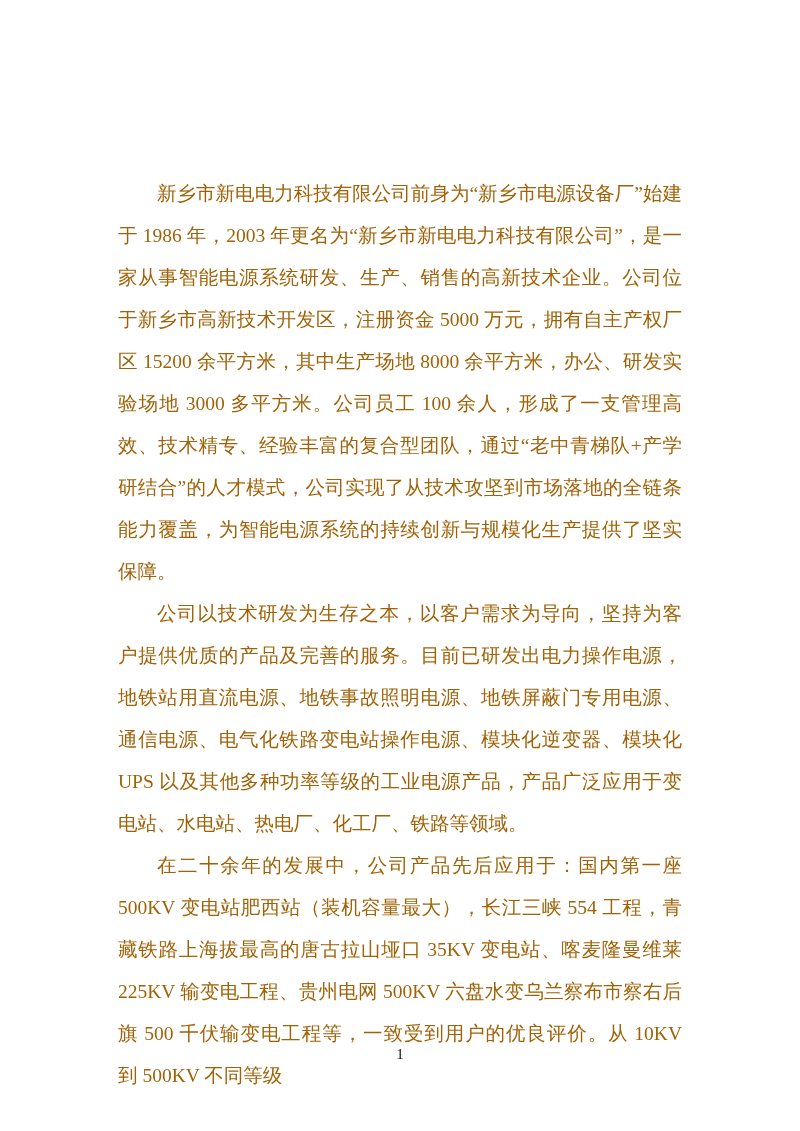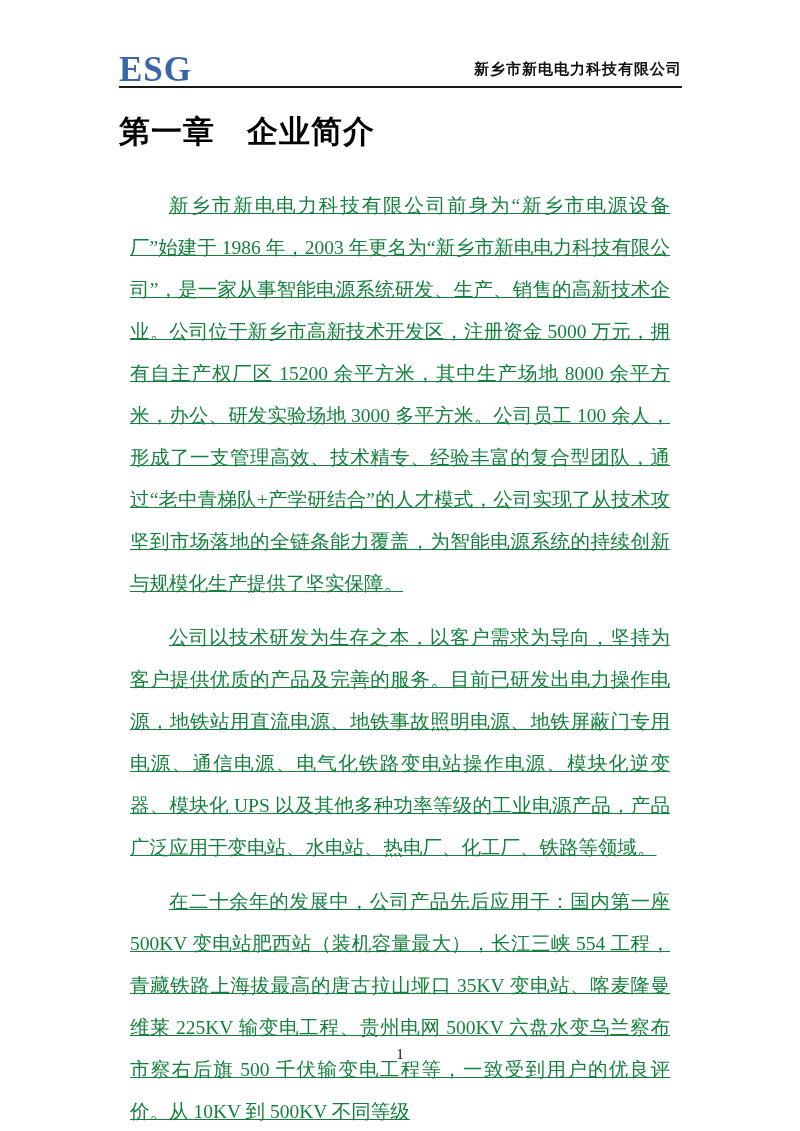--- a/index.html
+++ b/index.html
@@ -59,51 +59,45 @@
     letter-spacing: 1px;
   }
   
   .doc-body {
     position: absolute;
     left: 118px;
     top: 173px;
     width: 564px;
   }
   .para {
-    margin: 12px;
+    margin: 0;
     font-size: 19.5px;
     line-height: 42px;
     text-align: justify;
     text-justify: inter-ideograph;
     text-indent: 2em;
-    color: #15803d;
-    text-decoration: underline;
+    color: #a16207;
   }
   
   .doc-footer {
     position: absolute;
     left: 0;
     top: 1046px;
     width: 800px;
     text-align: center;
     font-size: 15px;
     color: #111111;
   }
 </style>
 </head>
 <body>
 
 <div class="page">
 
-  <header class="doc-header">
-    <span class="logo">ESG</span>
-    <span class="company">新乡市新电电力科技有限公司</span>
-  </header>
 
-  <h1 class="title">第一章　企业简介</h1>
 
   <main class="doc-body">
 
   <p class="para">新乡市新电电力科技有限公司前身为“新乡市电源设备厂”始建于 1986 年，2003 年更名为“新乡市新电电力科技有限公司”，是一家从事智能电源系统研发、生产、销售的高新技术企业。公司位于新乡市高新技术开发区，注册资金 5000 万元，拥有自主产权厂区 15200 余平方米，其中生产场地 8000 余平方米，办公、研发实验场地 3000 多平方米。公司员工 100 余人，形成了一支管理高效、技术精专、经验丰富的复合型团队，通过“老中青梯队+产学研结合”的人才模式，公司实现了从技术攻坚到市场落地的全链条能力覆盖，为智能电源系统的持续创新与规模化生产提供了坚实保障。</p>
       <p class="para">公司以技术研发为生存之本，以客户需求为导向，坚持为客户提供优质的产品及完善的服务。目前已研发出电力操作电源，地铁站用直流电源、地铁事故照明电源、地铁屏蔽门专用电源、通信电源、电气化铁路变电站操作电源、模块化逆变器、模块化 UPS 以及其他多种功率等级的工业电源产品，产品广泛应用于变电站、水电站、热电厂、化工厂、铁路等领域。</p>
       <p class="para">在二十余年的发展中，公司产品先后应用于：国内第一座 500KV 变电站肥西站（装机容量最大），长江三峡 554 工程，青藏铁路上海拔最高的唐古拉山垭口 35KV 变电站、喀麦隆曼维莱 225KV 输变电工程、贵州电网 500KV 六盘水变乌兰察布市察右后旗 500 千伏输变电工程等，一致受到用户的优良评价。从 10KV 到 500KV 不同等级</p>
     </main>
 
   <footer class="doc-footer">
     <span>1</span>

